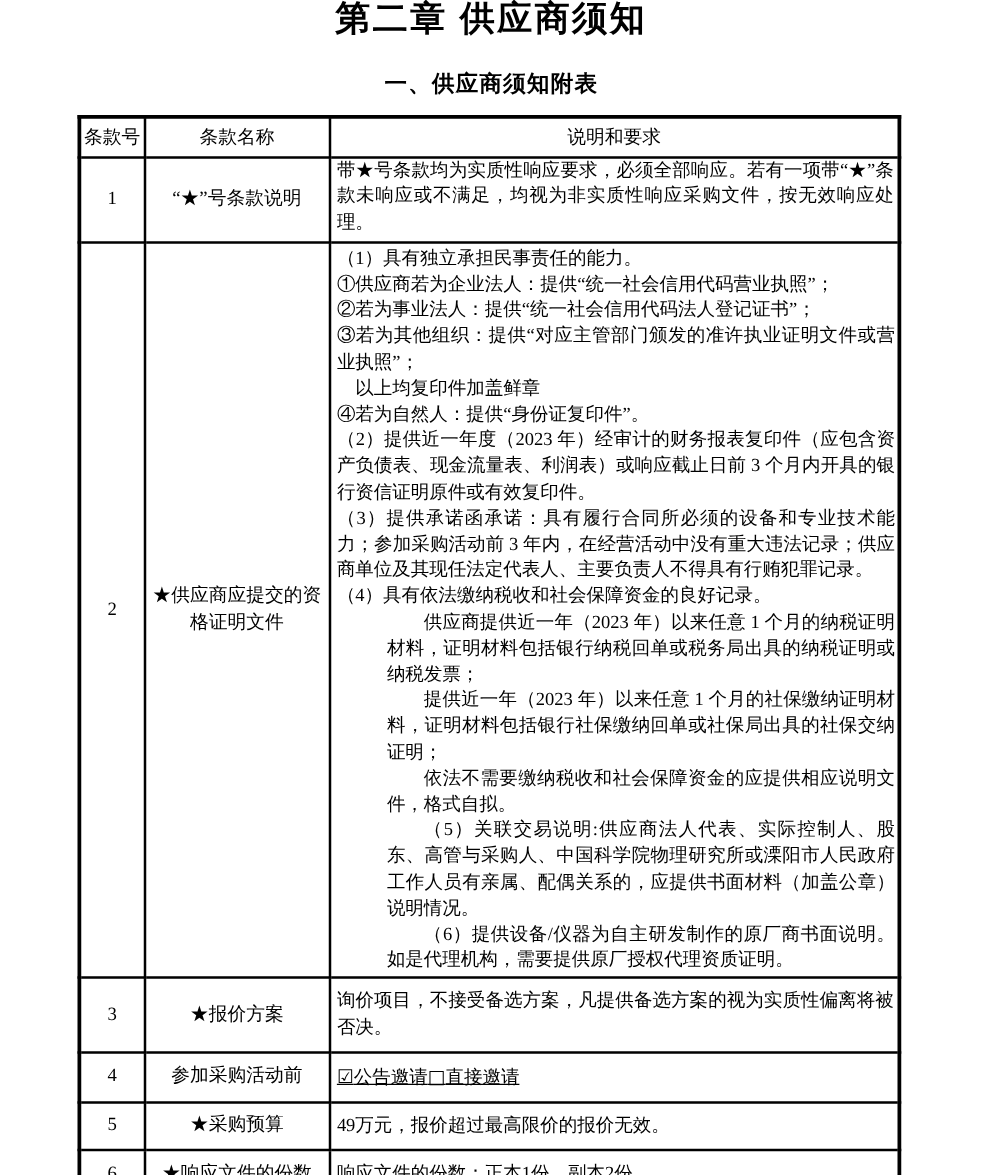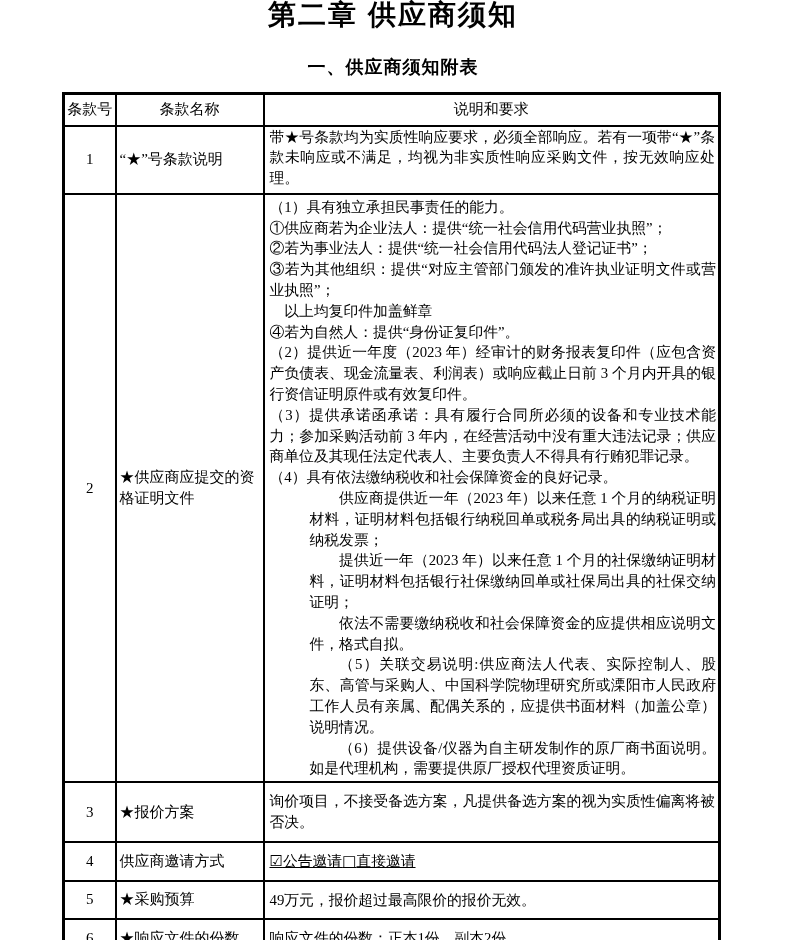--- a/index.html
+++ b/index.html
@@ -50,21 +50,21 @@
     text-align: center;
     height: 32px;
     padding: 2px;
   }
   td.cell-no {
     text-align: center;
     font-size: 15px;
     padding: 2px;
   }
   td.cell-name {
-    text-align: left;
+    text-align: center;
     font-size: 15px;
     line-height: 21px;
     padding: 4px 3px;
   }
   td.cell-desc {
     font-size: 14.8px;
     line-height: 20.8px;
     padding: 8px 3px 8px 5px;
   }
   tr.row-tall td.cell-desc {
@@ -136,21 +136,21 @@
         </tr>
         <tr class="row-3">
           <td class="cell-no">3</td>
           <td class="cell-name">★报价方案</td>
           <td class="cell-desc">
             <p class="para">询价项目，不接受备选方案，凡提供备选方案的视为实质性偏离将被否决。</p>
           </td>
         </tr>
         <tr class="row-4">
           <td class="cell-no">4</td>
-          <td class="cell-name">供应商邀请方式</td>
+          <td class="cell-name">参加采购活动前</td>
           <td class="cell-desc">
             <p class="para opts"><span class="opt"><span class="box">☑</span><span>公告邀请</span></span><span class="opt"><span class="box">□</span><span>直接邀请</span></span></p>
           </td>
         </tr>
         <tr class="row-5">
           <td class="cell-no">5</td>
           <td class="cell-name">★采购预算</td>
           <td class="cell-desc">
             <p class="para">49万元，报价超过最高限价的报价无效。</p>
           </td>

